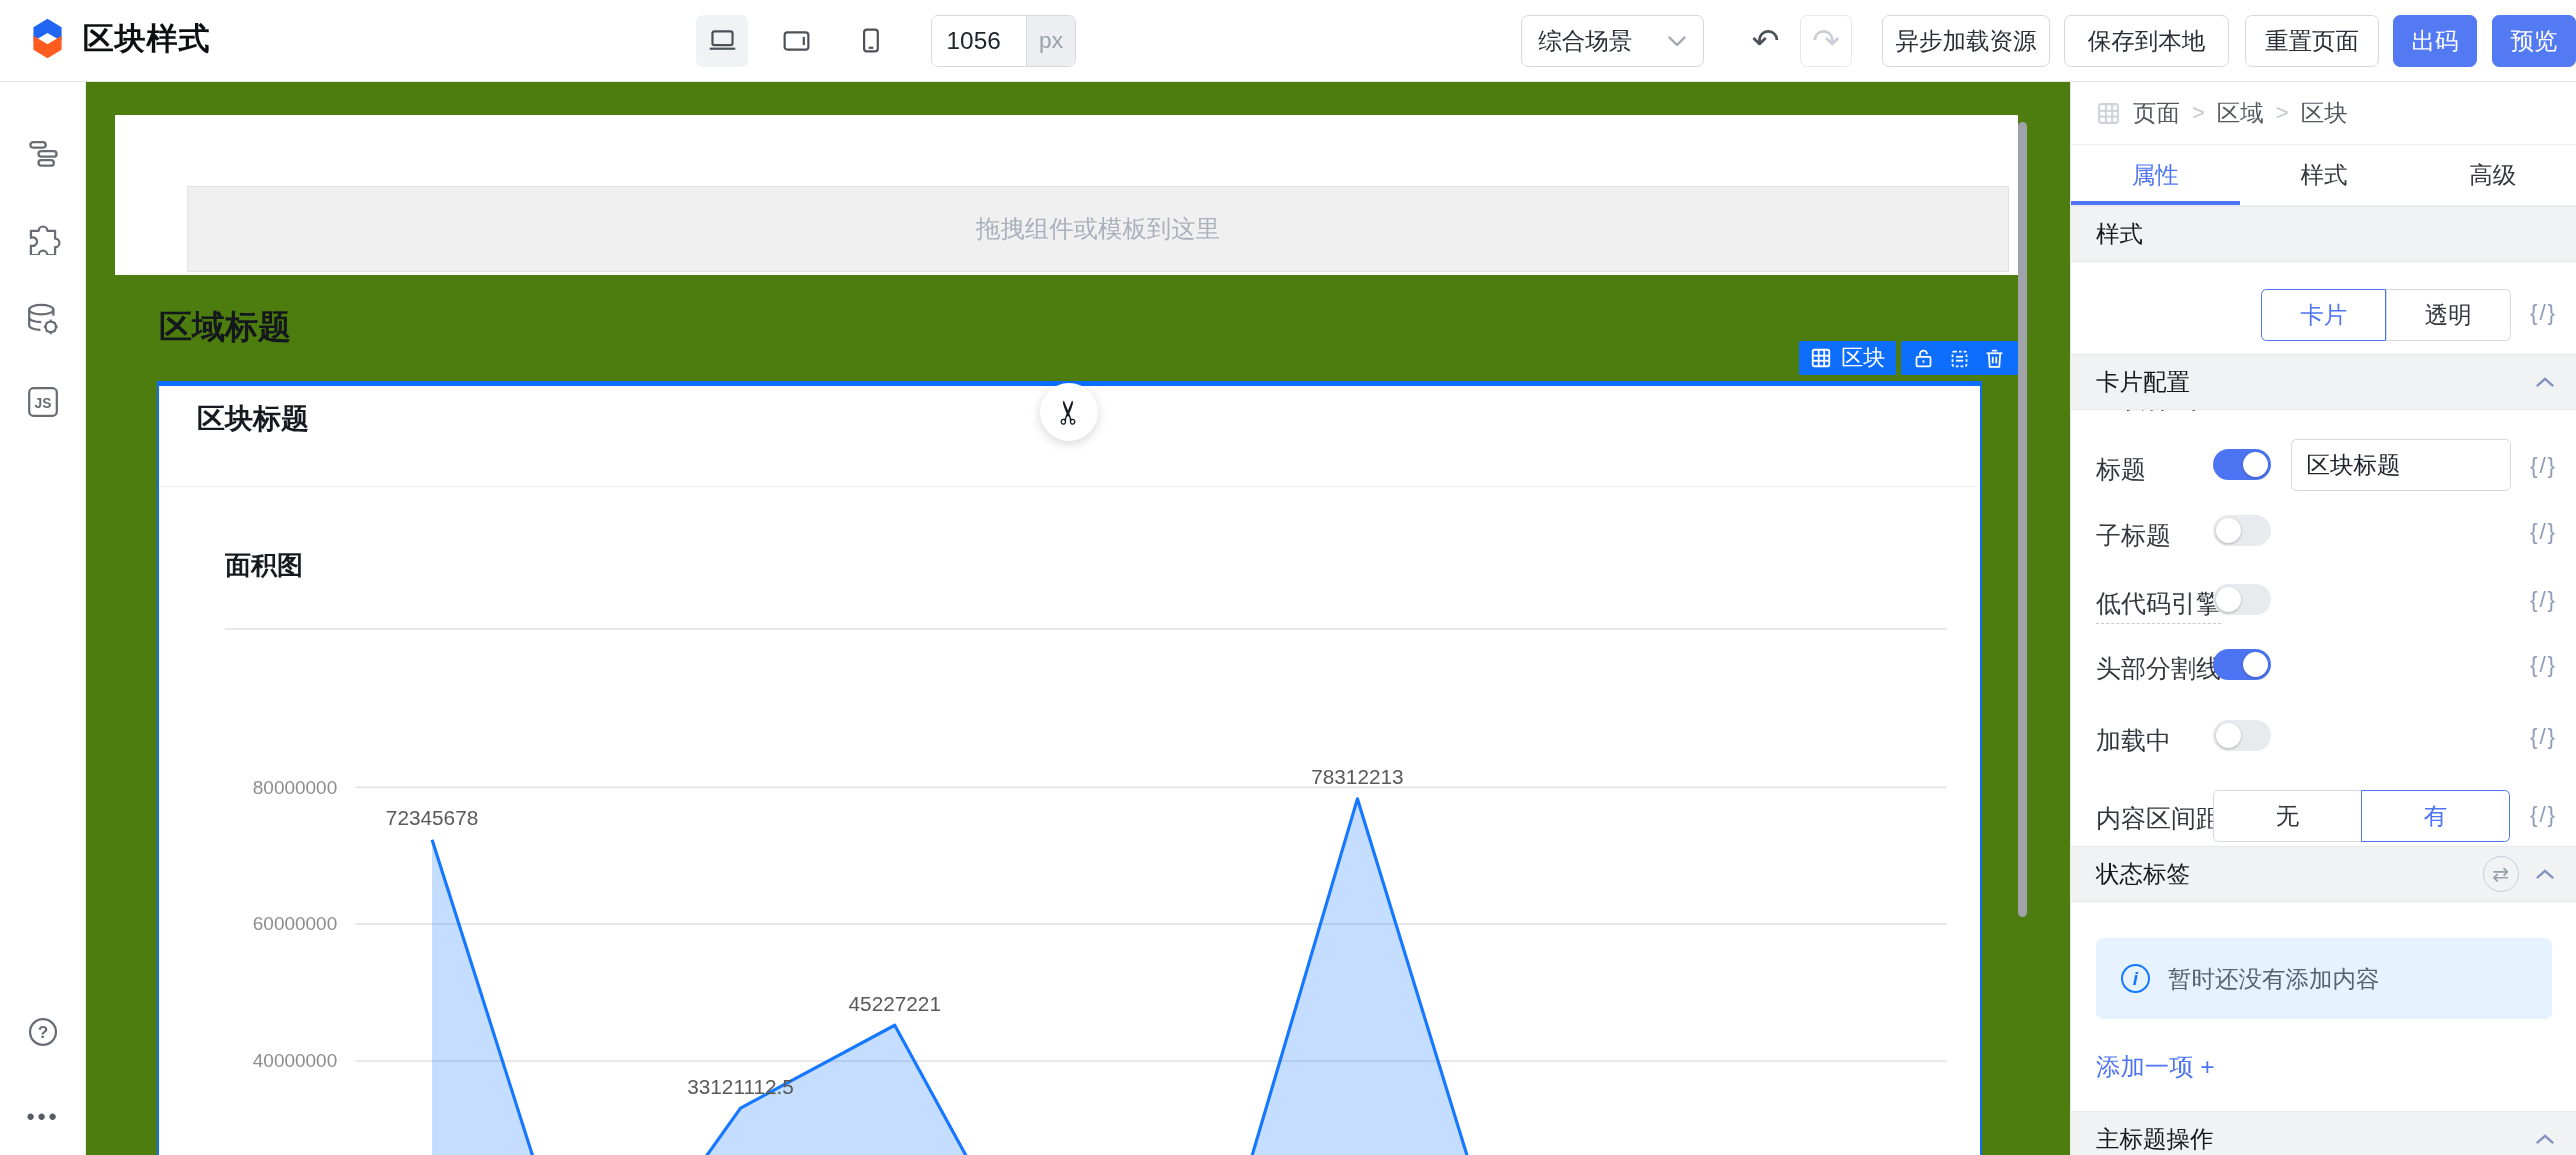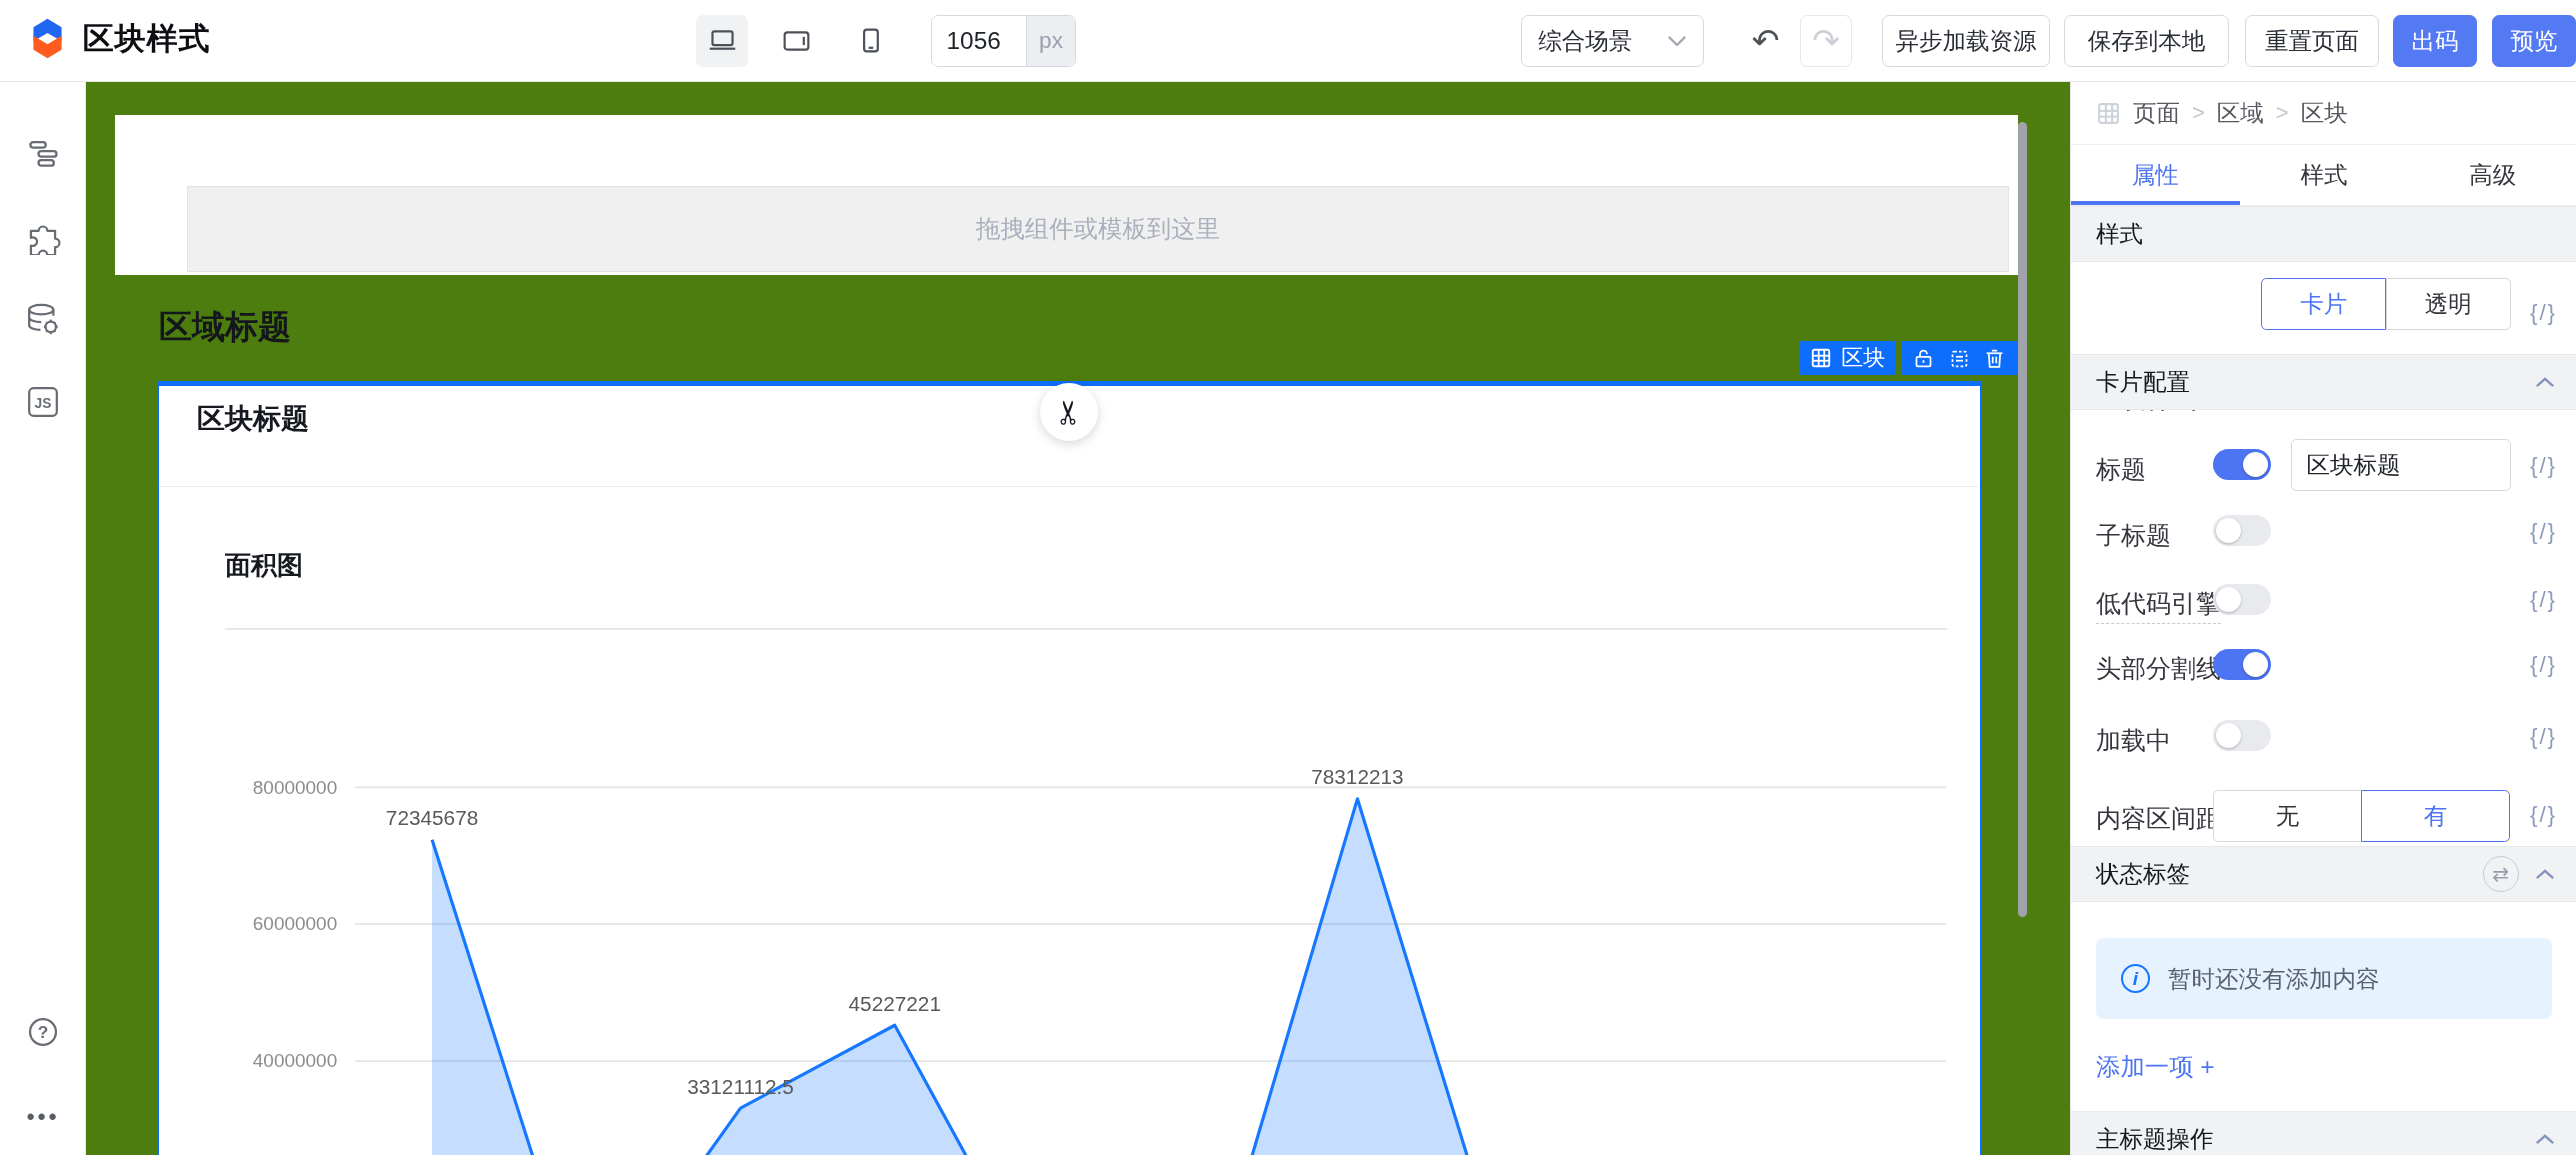--- a/index.html
+++ b/index.html
@@ -313,21 +313,21 @@
       <div class="tab">样式</div>
       <div class="tab">高级</div>
       <div class="tab-underline"></div>
     </div>
 
     <div class="band" style="top:124px;">
       <span>样式</span>
     </div>
 
     <div class="row-label" style="top:301px;">区块样式</div>
-    <div class="segmented" style="top:196px;padding-left:48px;">
+    <div class="segmented" style="top:207px;padding-left:48px;">
       <span class="seg selected">卡片</span>
       <span class="seg">透明</span>
     </div>
     <div class="code-icon" style="top:218px;">{/}</div>
 
     <div class="band" style="top:272px;">
       <span>卡片配置</span>
       <span class="spacer"></span>
       <span class="caret-icon">
         <svg width="20" height="11" viewBox="0 0 22 12">

